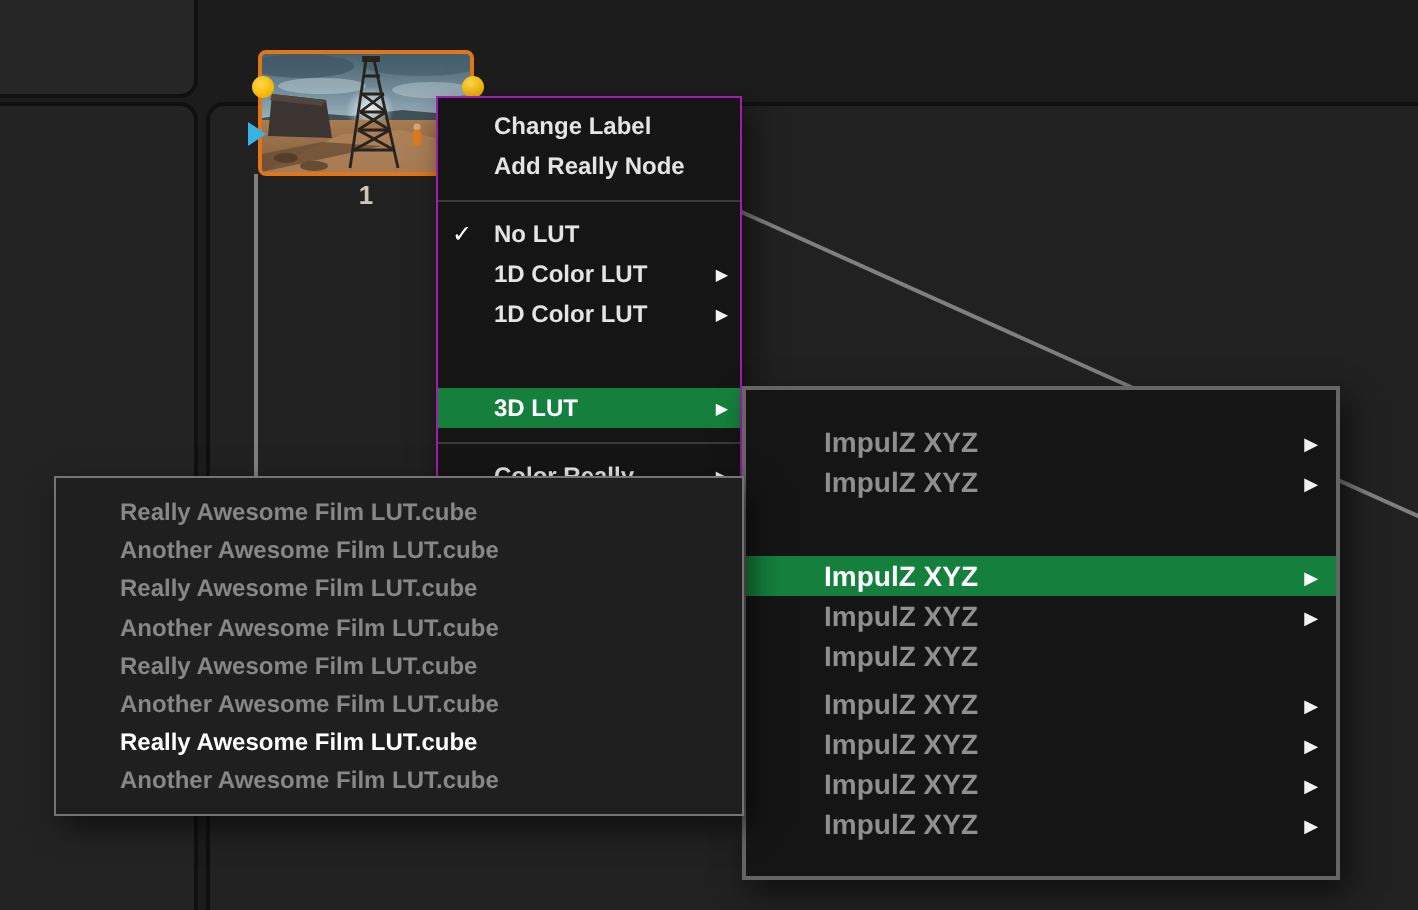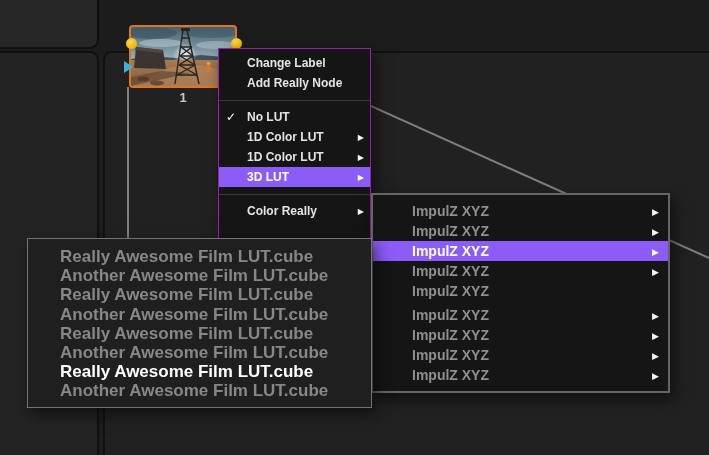--- a/index.html
+++ b/index.html
@@ -27,41 +27,41 @@
   #node-label{position:absolute;left:129px;top:90px;width:108px;text-align:center;
        font-size:13px;font-weight:bold;color:#cfc6b8;z-index:2;}
   
   .menu{position:absolute;box-sizing:border-box;font-weight:bold;
         box-shadow:4px 6px 14px rgba(0,0,0,.55);}
   .menu-item{position:relative;white-space:nowrap;overflow:hidden;}
   .menu-sep{position:relative;}
   .menu-sep::after{content:"";position:absolute;left:0;right:0;top:50%;height:1px;background:#3a3a3a;}
   .check{position:absolute;font-weight:bold;color:#ffffff;}
   .arrow{position:absolute;color:#f2f2f2;}
-  .hl{background:#8b5cf6;}
+  .hl{background:#15803d;margin-top:27px;}
   .hl, .hl .arrow{color:#ffffff !important;}
   .bright{color:#ffffff !important;}
 
   #menu1{left:218px;top:48px;width:153px;height:202px;background:#151515;
          border:1px solid #a21caf;padding-top:4px;z-index:3;}
   #menu1 .menu-item{height:20px;line-height:20px;padding-left:28px;font-size:12px;color:#e4e4e4;}
   #menu1 .menu-sep{height:14px;}
   #menu1 .check{left:7px;top:0;font-size:12px;}
   #menu1 .arrow{right:6px;top:1px;font-size:8px;}
 
   #menu2{left:371px;top:193px;width:299px;background:#151515;
-         border:2px solid #656565;padding:6px 0;z-index:4;}
+         border:2px solid #656565;padding:16px 0;z-index:4;}
   #menu2 .menu-item{height:20px;line-height:20px;padding-left:39px;font-size:14px;color:#8f8f8f;}
   #menu2 .menu-sep{height:4px;}
   #menu2 .menu-sep::after{display:none;}
   #menu2 .arrow{right:9px;top:1px;font-size:9px;}
 
   #menu3{left:27px;top:238px;width:345px;background:#1f1f1f;
          border:1px solid #747474;padding:8px 0 6px 0;z-index:5;}
-  #menu3 .menu-item{height:19.2px;line-height:19.2px;padding-left:32px;font-size:17px;color:#878787;}
+  #menu3 .menu-item{height:19.2px;line-height:19.2px;padding-left:32px;font-size:12px;color:#878787;}
 </style>
 </head>
 <body>
 
 <div id="stage">
 
   <div class="bg-panel" id="panel-tl"></div>
   <div class="bg-panel" id="panel-bl"></div>
   <div class="bg-panel" id="panel-main"></div>
 

